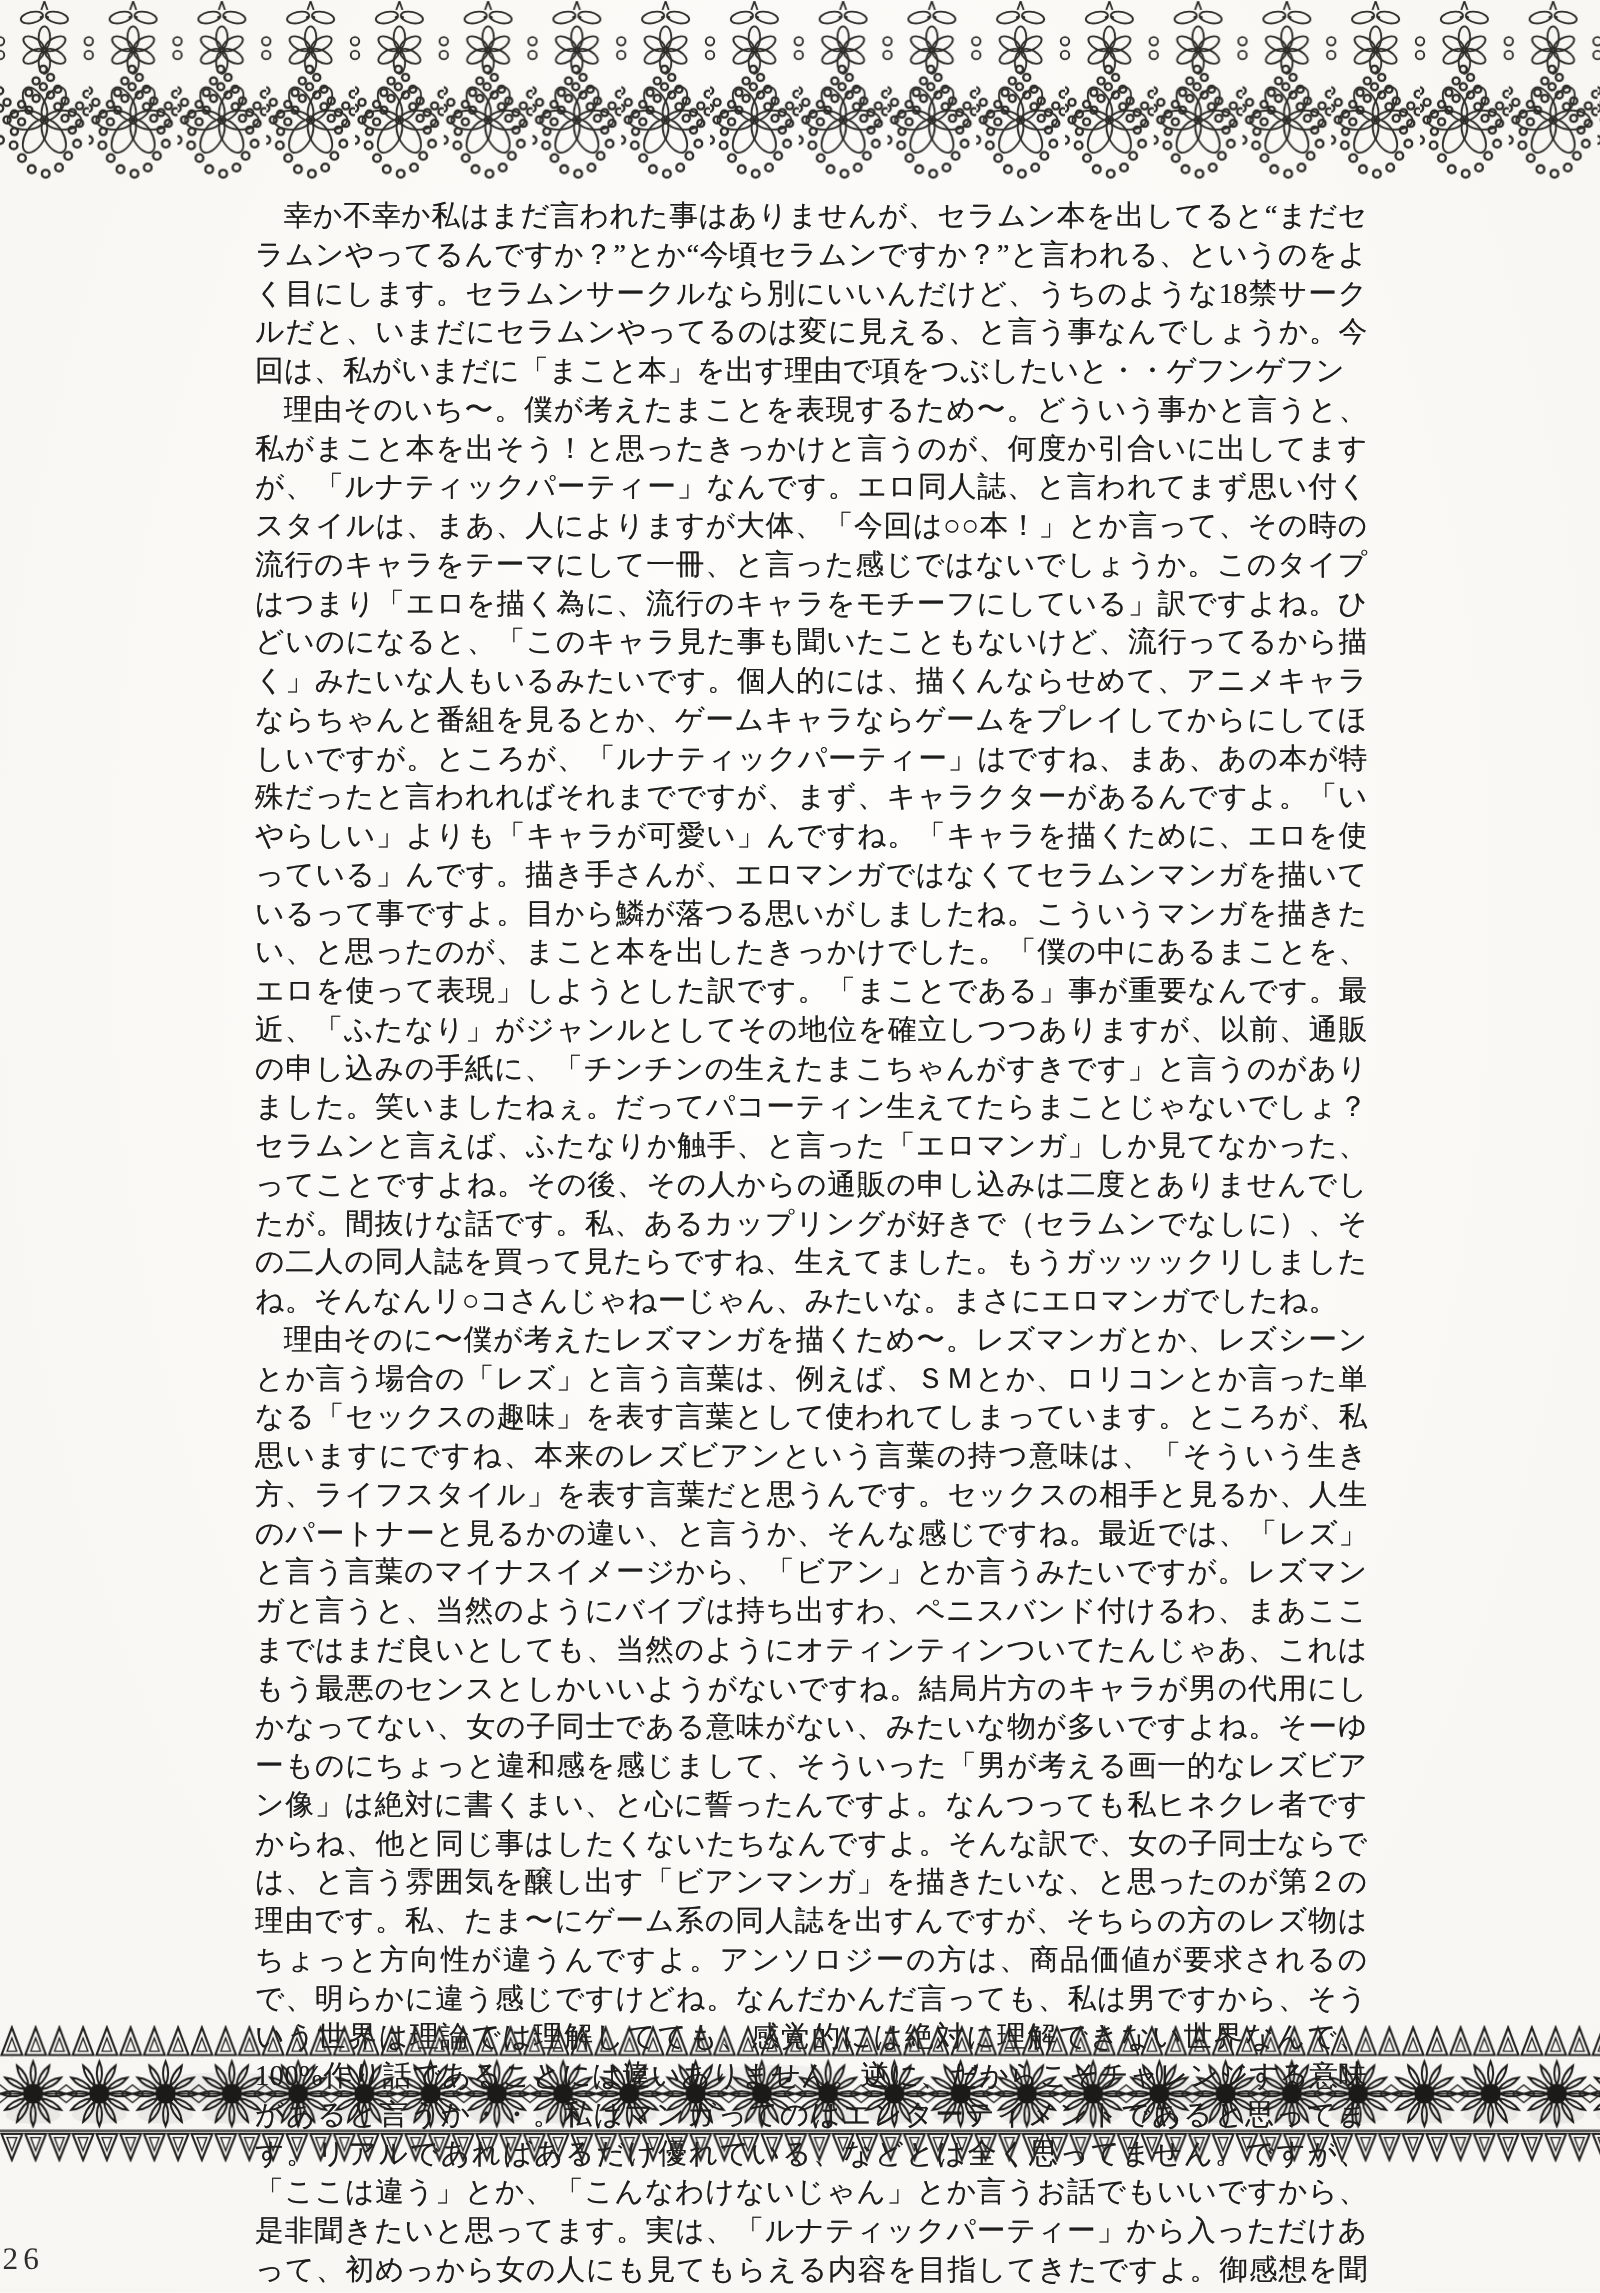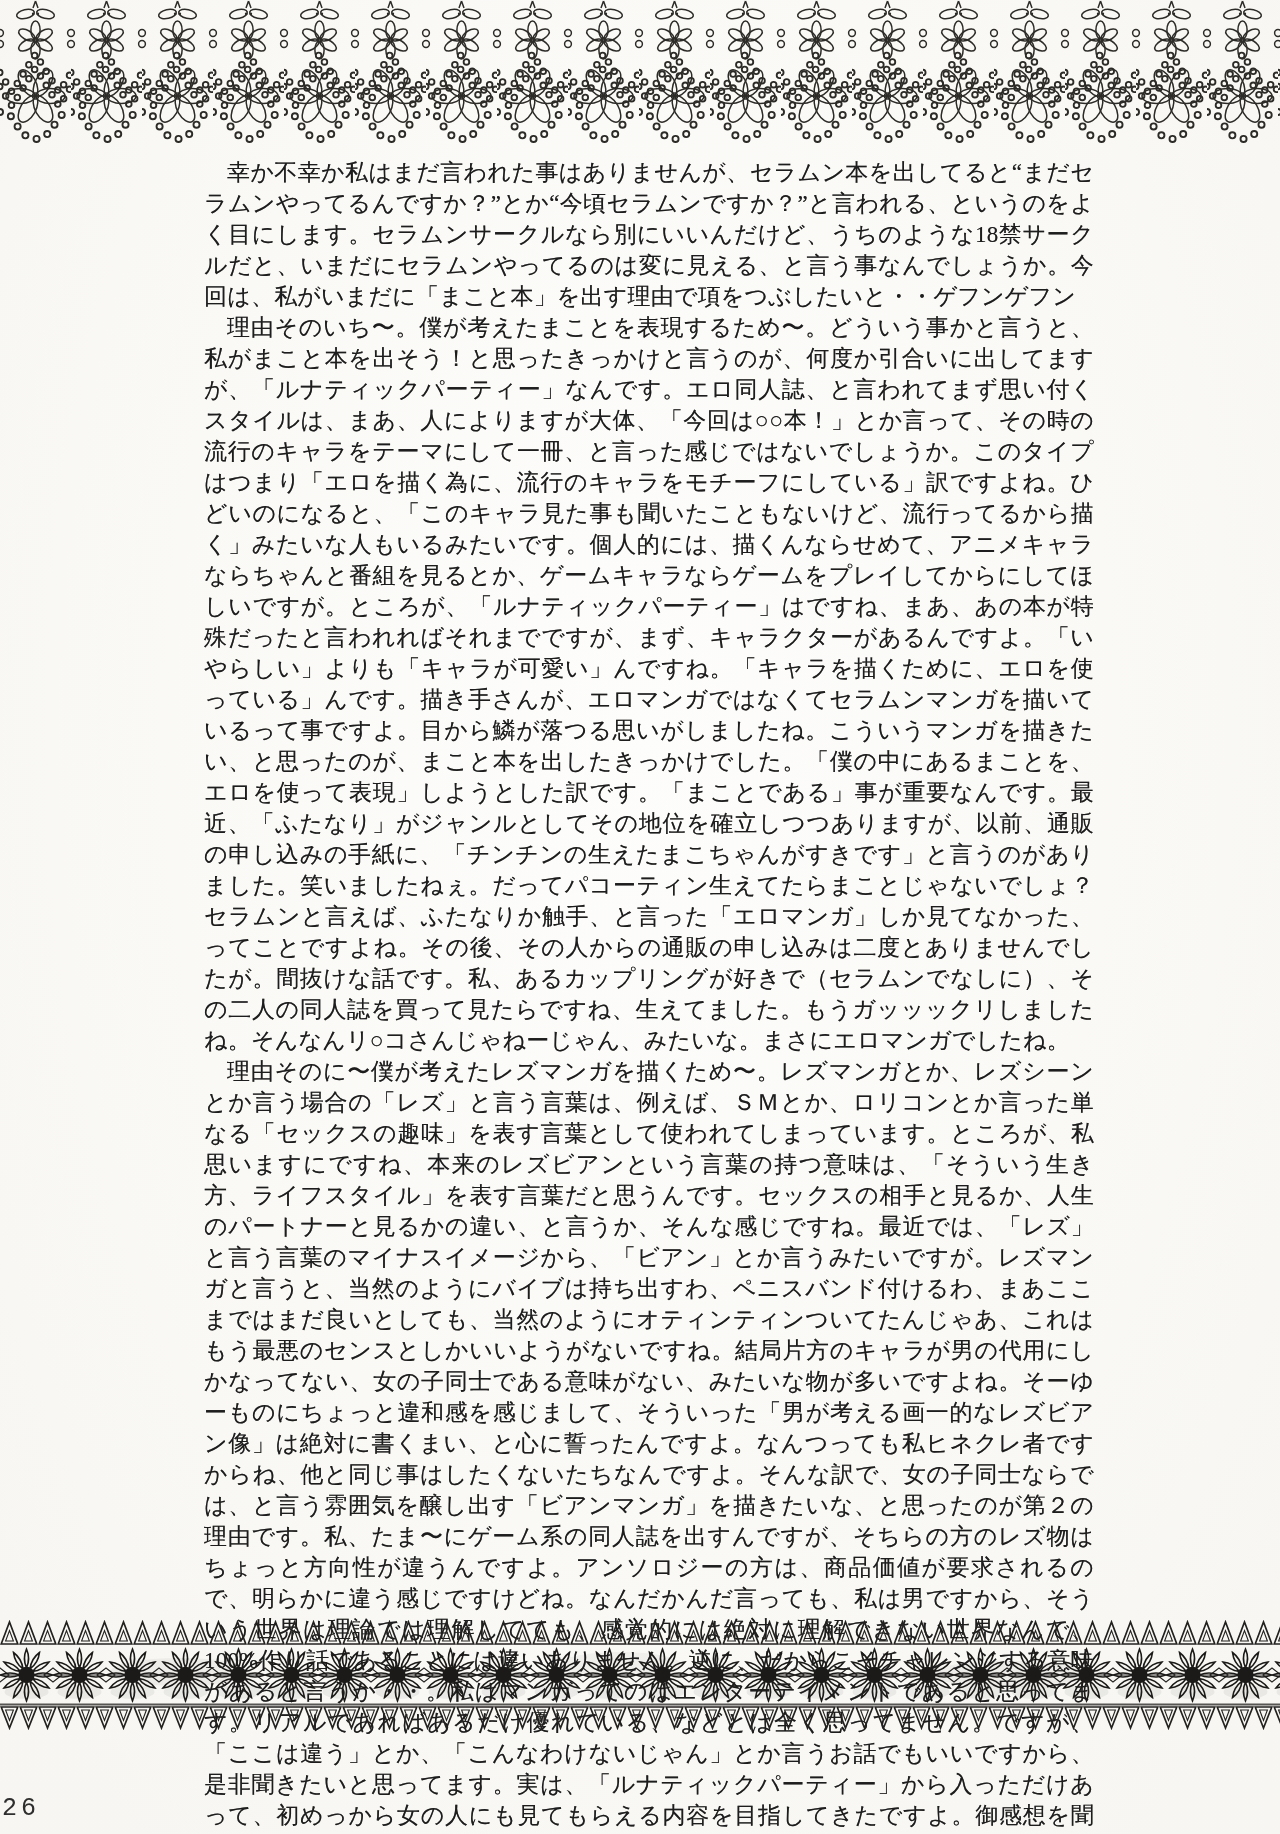--- a/index.html
+++ b/index.html
@@ -44,21 +44,21 @@
     text-shadow: 0 0 0.5px rgba(20,20,20,0.55);
   }
   .text-block p {
     margin: 0;
     text-indent: 23px;
   }
   .pagenum {
     position: absolute;
     top: 1794px;
     left: 2px;
-    font-family: Liberation Mono, monospace;
+    font-family: Liberation Serif, serif;
     font-size: 25px;
     letter-spacing: 4px;
     color: #2e2e2e;
   }
   
   .st   { stroke:#2d2b28; stroke-width:1.5; fill:none; }
   .stf  { fill:#2d2b28; stroke:none; }
   .dotA { stroke:#2d2b28; stroke-width:7.5; stroke-linecap:round; stroke-dasharray:0 11; fill:none; }
   .dotB { stroke:#fbfaf6; stroke-width:3.8; stroke-linecap:round; stroke-dasharray:0 11; fill:none; }
   .dotC { stroke:#2d2b28; stroke-width:8;   stroke-linecap:round; stroke-dasharray:0 12; fill:none; }

